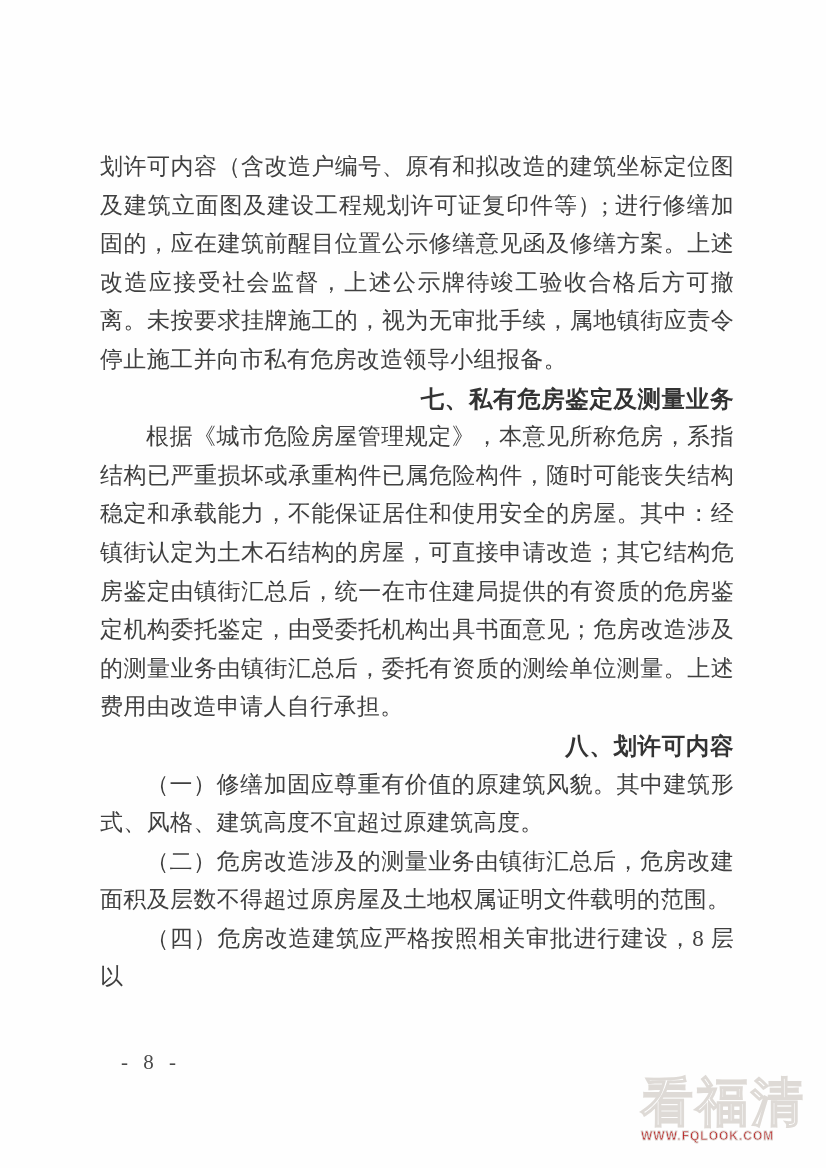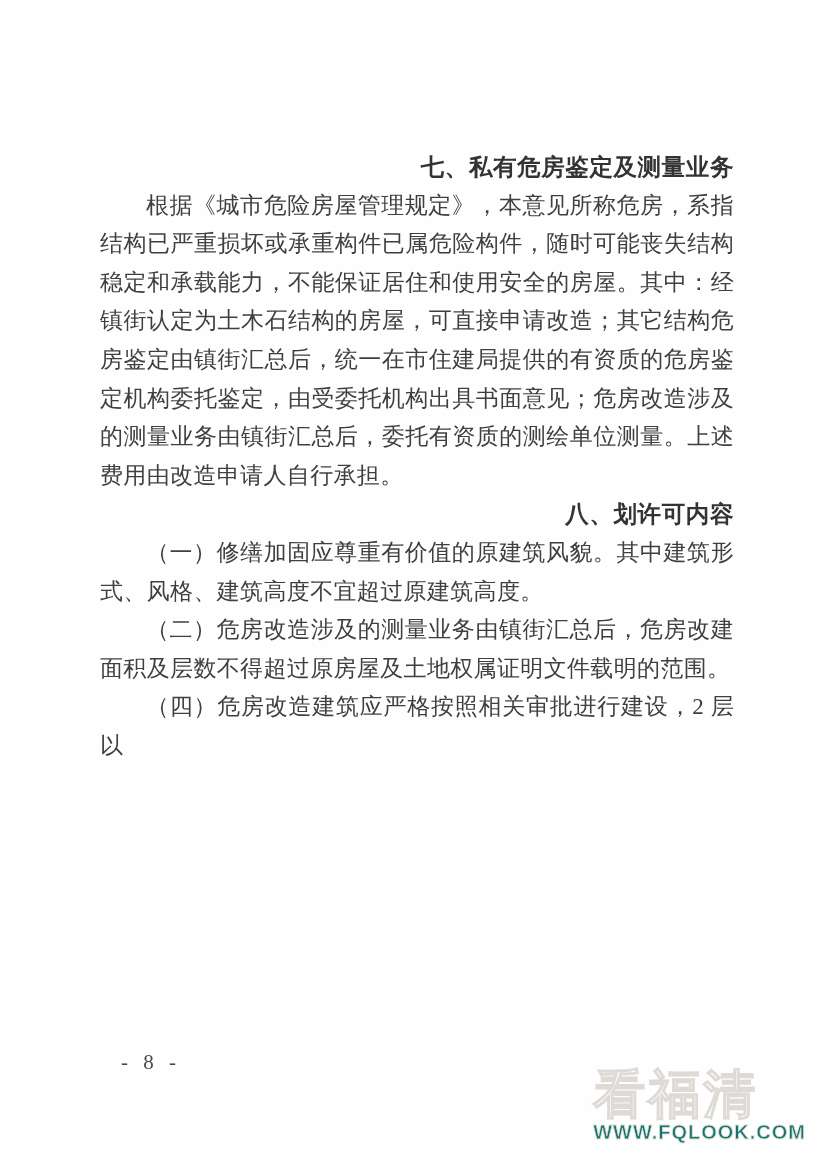--- a/index.html
+++ b/index.html
@@ -67,47 +67,48 @@
     line-height: 1.0;
     letter-spacing: 3px;
     color: #ffffff;
     -webkit-text-stroke: 1.2px #dedad6;
     text-shadow: 0 0 1px #e7e4e1;
   }
   .wm-url {
     margin-top: 2px;
     font-family: "Liberation Sans", "DejaVu Sans", sans-serif;
     font-weight: bold;
-    font-size: 20px;
+    font-size: 12px;
     line-height: 1.0;
     letter-spacing: 1px;
-    color: #0f766e;
+    color: #b91c1c;
     -webkit-text-stroke: 0.8px #dedad6;
     text-shadow: 0 0 1px #e7e4e1;
   }
 </style>
 </head>
 <body>
 
 <div class="page">
 
   <main class="text-body">
+    <p class="body-text">划许可内容（含改造户编号、原有和拟改造的建筑坐标定位图及建筑立面图及建设工程规划许可证复印件等）; 进行修缮加固的，应在建筑前醒目位置公示修缮意见函及修缮方案。上述改造应接受社会监督，上述公示牌待竣工验收合格后方可撤离。未按要求挂牌施工的，视为无审批手续，属地镇街应责令停止施工并向市私有危房改造领导小组报备。</p>
 
     <h2 class="heading">七、私有危房鉴定及测量业务</h2>
 
     <p class="body-text indent">根据《城市危险房屋管理规定》，本意见所称危房，系指结构已严重损坏或承重构件已属危险构件，随时可能丧失结构稳定和承载能力，不能保证居住和使用安全的房屋。其中：经镇街认定为土木石结构的房屋，可直接申请改造；其它结构危房鉴定由镇街汇总后，统一在市住建局提供的有资质的危房鉴定机构委托鉴定，由受委托机构出具书面意见；危房改造涉及的测量业务由镇街汇总后，委托有资质的测绘单位测量。上述费用由改造申请人自行承担。</p>
 
     <h2 class="heading">八、划许可内容</h2>
 
     <p class="body-text indent">（一）修缮加固应尊重有价值的原建筑风貌。其中建筑形式、风格、建筑高度不宜超过原建筑高度。</p>
 
     <p class="body-text indent">（二）危房改造涉及的测量业务由镇街汇总后，危房改建面积及层数不得超过原房屋及土地权属证明文件载明的范围。</p>
 
 
-    <p class="body-text indent">（四）危房改造建筑应严格按照相关审批进行建设，2 层以</p>
+    <p class="body-text indent">（四）危房改造建筑应严格按照相关审批进行建设，8 层以</p>
   </main>
 
   <div class="page-number">- 8 -</div>
 
   <div class="watermark">
     <div class="wm-title">看福清</div>
     <div class="wm-url">WWW.FQLOOK.COM</div>
   </div>
 
 </div>

